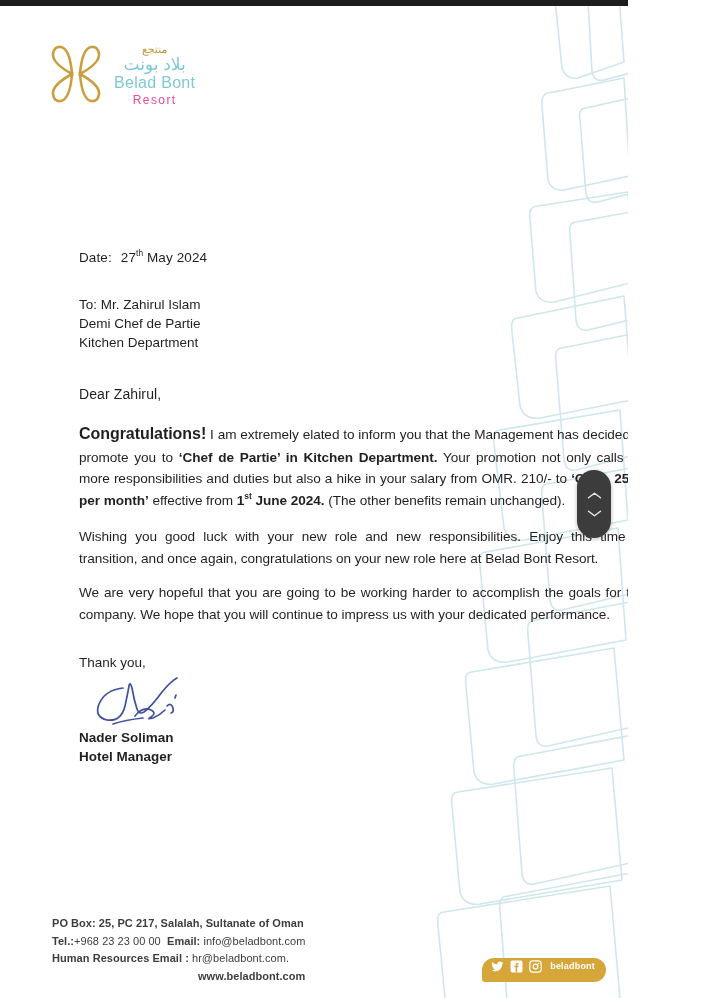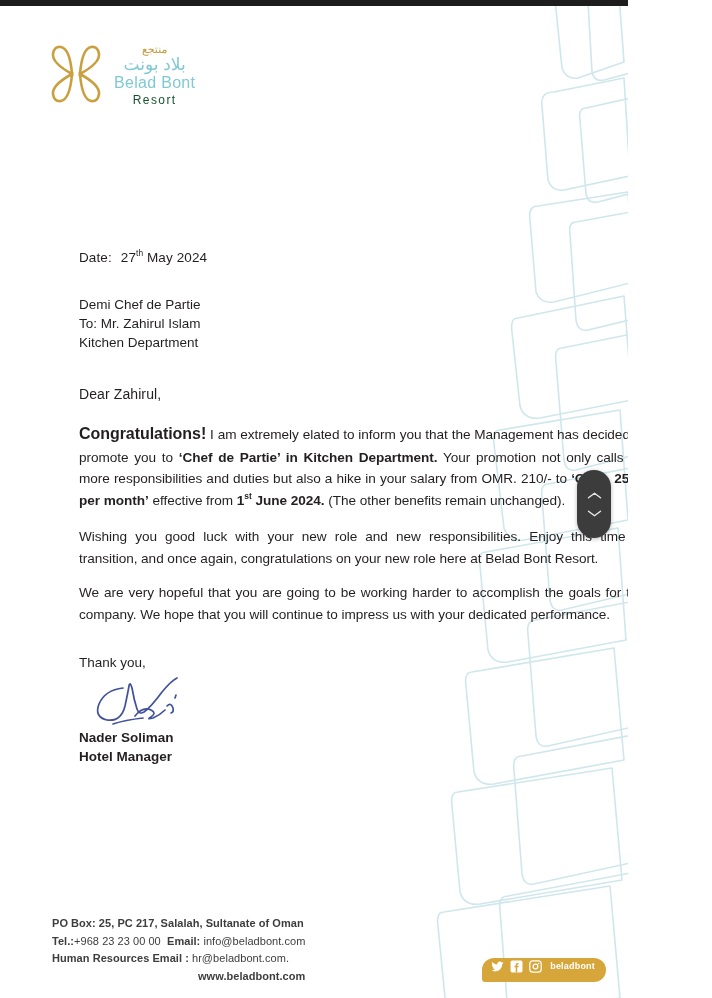--- a/index.html
+++ b/index.html
@@ -77,21 +77,21 @@
   }
   .brand-en {
     font-size: 16px;
     color: #7fc9d4;
     letter-spacing: 0.3px;
     font-weight: 400;
     white-space: nowrap;
   }
   .brand-sub {
     font-size: 12px;
-    color: #14532d;
+    color: #ec4899;
     letter-spacing: 1.4px;
     margin-top: 3px;
   }
 
   
   #letter {
     position: absolute;
     left: 79px;
     top: 248px;
     width: 566px;
@@ -263,22 +263,22 @@
     </div>
   </div>
 
   <div id="letter">
 
     <div class="date-line">
       <span class="lbl">Date:</span><span>27</span><sup>th</sup><span> May 2024</span>
     </div>
 
     <div class="addr-block">
+      <div>To: Mr. Zahirul Islam</div>
       <div>Demi Chef de Partie</div>
-      <div>To: Mr. Zahirul Islam</div>
       <div>Kitchen Department</div>
     </div>
 
     <div class="salutation">Dear Zahirul,</div>
 
     <p class="para"><span class="congrats">Congratulations!</span><span> I am extremely elated to inform you that the Management has decided to promote you to </span><span class="bold">‘Chef de Partie’ in Kitchen Department.</span><span> Your promotion not only calls for more responsibilities and duties but also a hike in your salary from OMR. 210/- to </span><span class="bold">‘OMR. 251/- per month’</span><span> effective from </span><span class="bold">1</span><sup class="bold">st</sup><span class="bold"> June 2024.</span><span> (The other benefits remain unchanged).</span></p>
 
     <p class="para tight">Wishing you good luck with your new role and new responsibilities. Enjoy this time of transition, and once again, congratulations on your new role here at Belad Bont Resort.</p>
 
     <p class="para tight">We are very hopeful that you are going to be working harder to accomplish the goals for the company. We hope that you will continue to impress us with your dedicated performance.</p>

